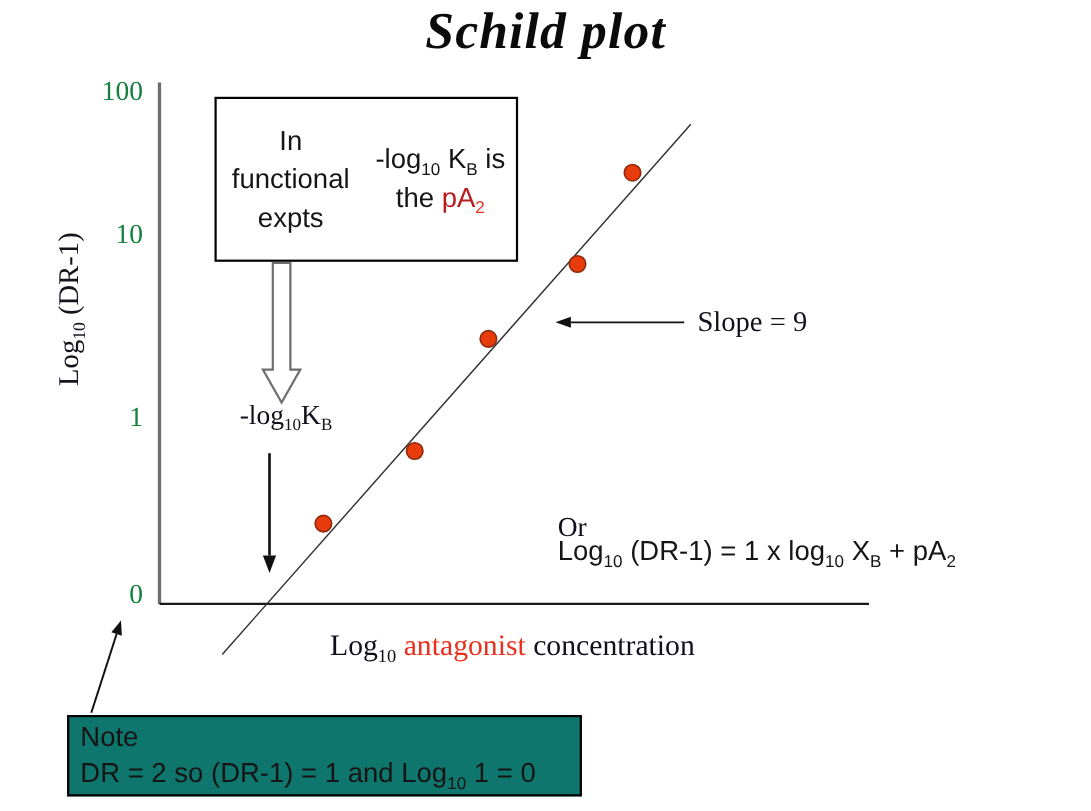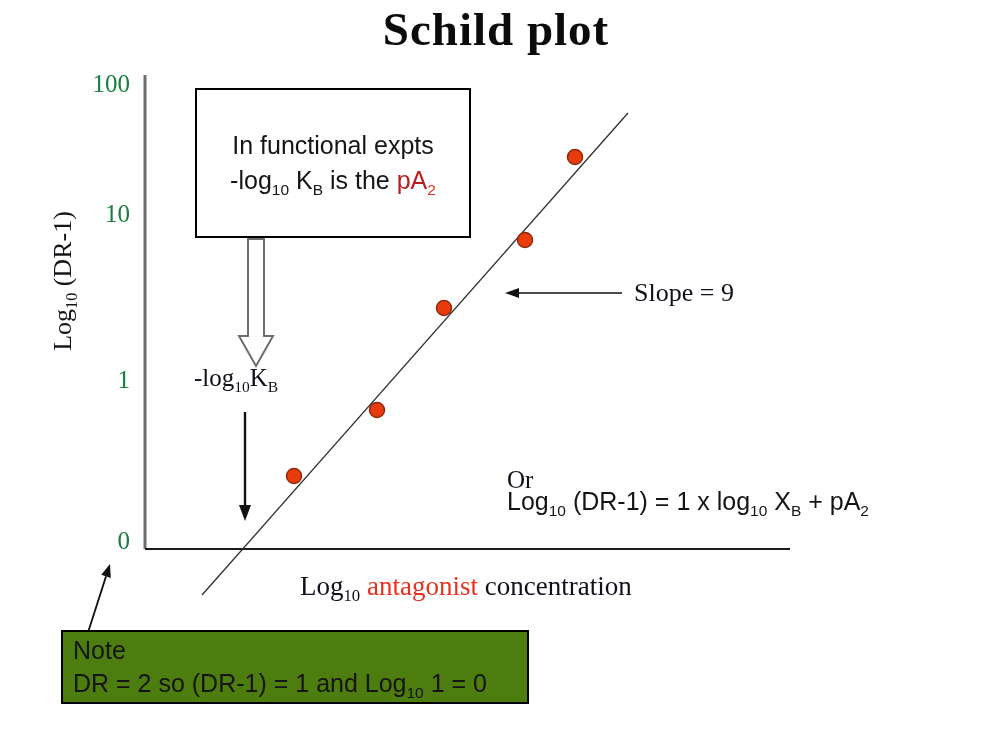--- a/index.html
+++ b/index.html
@@ -4,62 +4,62 @@
 <style>
   html,body { margin:0; padding:0; background:#fff; }
   .canvas {
     position:relative; width:992px; height:737px; background:#ffffff;
     font-family:"Liberation Serif", serif; overflow:hidden;
   }
   svg.plot { position:absolute; left:0; top:0; }
   .title {
     position:absolute; top:2px; left:0; width:100%; margin:0;
     text-align:center; font-size:47px; font-weight:bold;
-    font-family:"Liberation Serif", serif; color:#0b0b0b; letter-spacing:1px;
+    font-family:"Liberation Serif", serif; color:#0b0b0b; letter-spacing:1px;font-style:italic;
   }
   .ylabel {
     position:absolute; left:63px; top:281px; white-space:nowrap;
     transform:translate(-50%,-50%) rotate(-90deg);
     font-size:26px; color:#14141c;
   }
   .ytick {
     position:absolute; left:64px; width:66px; text-align:right;
     font-size:25px; color:#15803d;
   }
   .ytick.t100 { top:70px; }
   .ytick.t10  { top:200px; }
   .ytick.t1   { top:366px; }
   .ytick.t0   { top:527px; }
   .ann-box {
     position:absolute; left:195px; top:88px; width:276px; height:150px;
     border:2px solid #000; background:#fff; box-sizing:border-box;
-    display:flex; flex-direction:column; justify-content:center; align-items:center;
+    display:flex; flex-direction:row; justify-content:center; align-items:center;
     font-family:"Liberation Sans", sans-serif; font-size:25px; line-height:1.4;
     color:#151515; text-align:center;
   }
   .kb-label {
-    position:absolute; left:194px; top:364px; width:132px; text-align:left;
+    position:absolute; left:194px; top:364px; width:132px; text-align:center;
     font-size:25px; color:#10101c;
   }
   .slope-label {
     position:absolute; left:634px; top:278px; font-size:26px; color:#10101c;
   }
   .eq1 { position:absolute; left:507px; top:369px; font-size:25px; color:#10101c; white-space:nowrap; }
   .or-label { position:absolute; left:507px; top:431px; font-size:25px; color:#10101c;margin-top:35px; }
   .eq2 {
     position:absolute; left:507px; top:487px; font-size:25px; color:#151515;
     font-family:"Liberation Sans", sans-serif; white-space:nowrap;
   }
   .xlabel {
     position:absolute; left:300px; top:571px; width:390px; text-align:left;
     font-size:27px; color:#10101c; white-space:nowrap;
   }
   .note-box {
-    position:absolute; left:61px; top:630px; width:468px; height:74px;
-    border:2px solid #000; background:#4d7c0f; box-sizing:border-box;
+    position:absolute; left:61px; top:650px; width:468px; height:74px;
+    border:2px solid #000; background:#0f766e; box-sizing:border-box;
     font-family:"Liberation Sans", sans-serif; font-size:25px; line-height:1.3;
     color:#151515; padding:2px 0 0 10px;
   }
   sub { font-size:62%; line-height:0; }
 </style>
 </head>
 <body>
 
 <div class="canvas">
 

